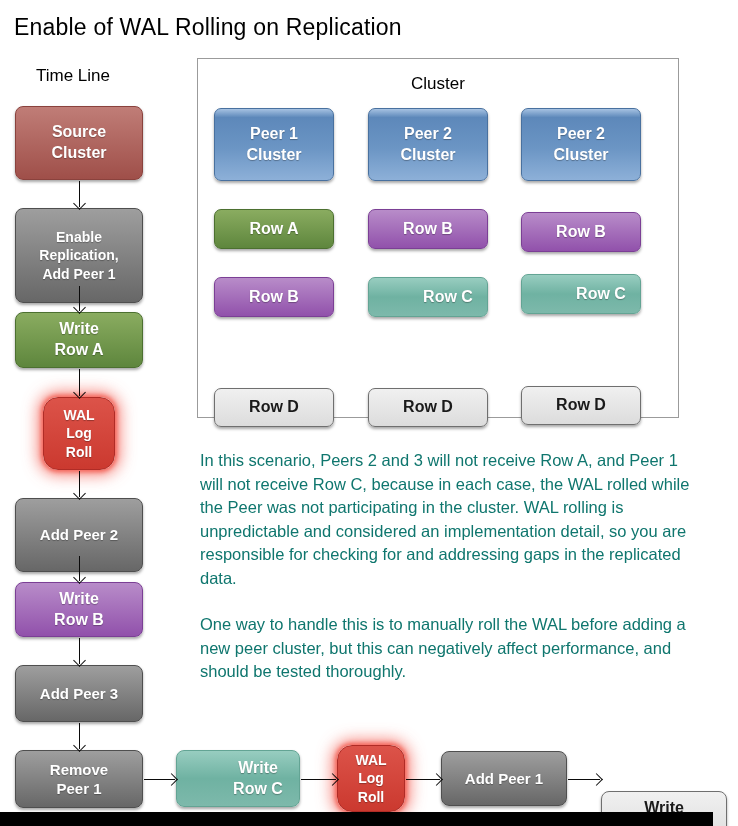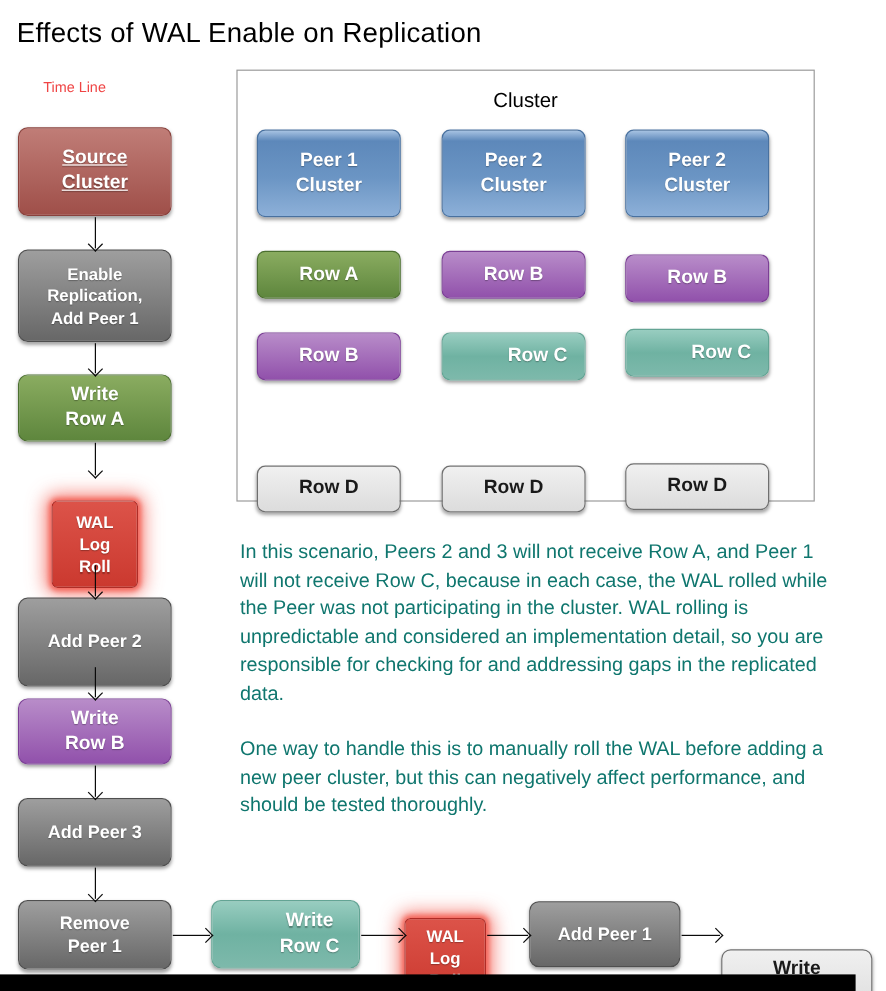--- a/index.html
+++ b/index.html
@@ -5,41 +5,40 @@
   html,body{margin:0;padding:0;background:#fff;}
   .stage{
     position:relative;width:738px;height:826px;overflow:hidden;
     font-family:"Liberation Sans",sans-serif;background:#fff;
   }
   .page-title{
     position:absolute;left:14px;top:14px;font-size:23px;font-weight:normal;
     color:#000;margin:0;letter-spacing:0.2px;
   }
   .section-label{
-    position:absolute;font-size:12px;color:#ef4444;
+    position:absolute;font-size:17px;color:#000000;
   }
   
   .box{
     position:absolute;border-radius:8px;display:flex;align-items:center;justify-content:center;
     text-align:center;color:#fff;font-weight:bold;white-space:pre-line;line-height:1.3;
     box-shadow:0 2px 3px rgba(0,0,0,0.35);
     text-shadow:0 1px 1px rgba(0,0,0,0.3);
     box-sizing:border-box;
   }
-  .box-red{background:linear-gradient(#c07d77,#9f4f49);border:1px solid #8a423d;text-decoration:underline;}
+  .box-red{background:linear-gradient(#c07d77,#9f4f49);border:1px solid #8a423d;}
   .box-gray{background:linear-gradient(#9e9e9e,#676767);border:1px solid #4f4f4f;}
   .box-green{background:linear-gradient(#8aac60,#5e863d);border:1px solid #4c7030;}
   .box-purple{background:linear-gradient(#b88cc9,#9151ab);border:1px solid #7b3f95;}
   .box-teal{background:linear-gradient(#98cdc0,#6fb2a2,#7db9ab);border:1px solid #63a494;padding-left:40px;}
   .box-blue{background:linear-gradient(180deg,#a6c2e2 0%,#5d88ba 12%,#6b95c4 55%,#8db0d8 100%);border:1px solid #49719f;}
   .box-light{background:linear-gradient(#f0f0f0,#dcdcdc);border:1px solid #6f6f6f;color:#1a1a1a;text-shadow:none;margin-top:40px;}
   .box-wal{
-    background:linear-gradient(#dc5349,#cb392f);border:1px solid #b02c26;border-radius:5px;
+    background:linear-gradient(#dc5349,#cb392f);border:1px solid #b02c26;border-radius:15px;
     box-shadow:0 0 15px 5px rgba(243,92,80,0.75),0 0 4px 2px rgba(243,92,80,0.85);
-    margin-top:20px;
   }
   .fs16{font-size:16px;}
   .fs15{font-size:15px;}
   .fs14{font-size:14px;}
   
   .arr-v{position:absolute;width:0;border-left:1.6px solid #0a0a0a;}
   .arr-v::after{
     content:'';position:absolute;bottom:-1px;left:-5.2px;width:8px;height:8px;
     border-right:1.6px solid #0a0a0a;border-bottom:1.6px solid #0a0a0a;transform:rotate(45deg);
   }
@@ -63,27 +62,27 @@
     font-size:16.5px;line-height:23.5px;
   }
   .notes p{margin:0 0 23px 0;}
   .bottom-bar{position:absolute;left:0;top:812px;width:713px;height:14px;background:#000;}
 </style>
 </head>
 <body>
 
 <div class="stage">
 
-  <h1 class="page-title">Effects of WAL Enable on Replication</h1>
+  <h1 class="page-title">Enable of WAL Rolling on Replication</h1>
 
   <div class="section-label" style="left:36px;top:66px;">Time Line</div>
 
   <div class="box box-red fs16" style="left:15px;top:106px;width:128px;height:74px;">Source
 Cluster</div>
-  <div class="box box-gray fs14" style="left:15px;top:208px;width:128px;height:77px;">Enable
+  <div class="box box-gray fs14" style="left:15px;top:208px;width:128px;height:95px;">Enable
 Replication,
 Add Peer 1</div>
   <div class="box box-green fs16" style="left:15px;top:312px;width:128px;height:56px;">Write
 Row A</div>
   <div class="box box-wal fs14" style="left:43px;top:397px;width:72px;height:73px;">WAL
 Log
 Roll</div>
   <div class="box box-gray fs15" style="left:15px;top:498px;width:128px;height:74px;">Add Peer 2</div>
   <div class="box box-purple fs16" style="left:15px;top:582px;width:128px;height:55px;">Write
 Row B</div>

